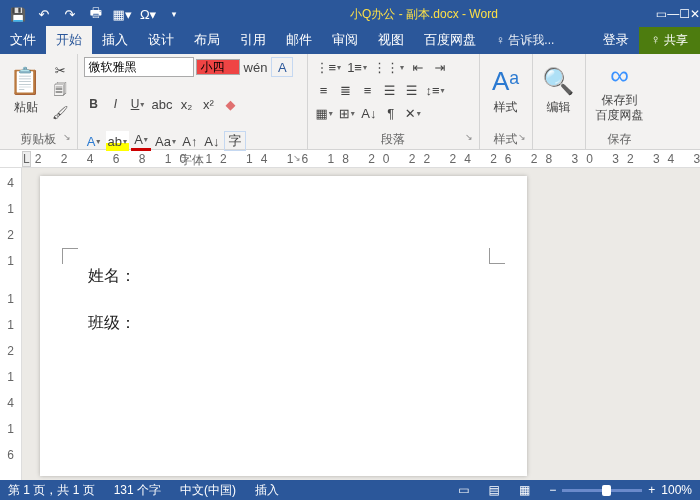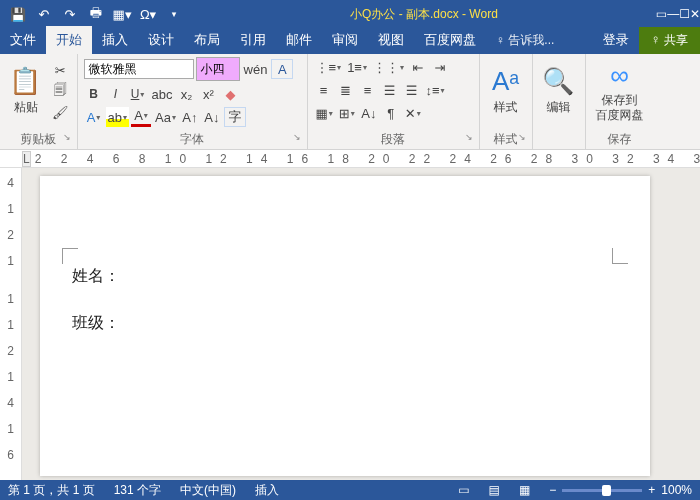--- a/index.html
+++ b/index.html
@@ -20,28 +20,28 @@
 .group{border-right:1px solid #d4d4d4;padding:3px 6px 0;display:flex;flex-direction:column;position:relative}
 .glabel{text-align:center;font-size:11px;color:#666;padding:1px 0;margin-top:auto;position:relative}
 .glabel .dlg{position:absolute;right:0;top:2px;font-size:9px;color:#888}
 .gc{display:flex;gap:4px}
 .bigbtn{width:40px;height:68px;display:flex;flex-direction:column;align-items:center;justify-content:center;gap:2px;font-size:11px;color:#444}
 .bigbtn .ico{font-size:26px}
 .col{display:flex;flex-direction:column;gap:1px;justify-content:center}
 .row{display:flex;align-items:center;gap:2px}
 .smbtn{min-width:20px;height:20px;display:inline-flex;align-items:center;justify-content:center;font-size:13px;color:#444;padding:0 2px}
 .fontname{width:110px;height:20px;border:1px solid #aaa;background:#fff;padding:0 4px;font-size:12px;display:flex;align-items:center}
-.fontsize{width:44px;height:24px;border:1px solid #aaa;background:#f0abfc;padding:0 4px;font-size:12px;display:flex;align-items:center}
+.fontsize{width:44px;height:16px;border:1px solid #aaa;background:#ef4444;padding:0 4px;font-size:12px;display:flex;align-items:center}
 .dd{font-size:8px;color:#666;margin-left:1px}
 .fmt{height:20px;width:22px;border:1px solid #c5d8f1;display:inline-flex;align-items:center;justify-content:center}
 .ruler{height:18px;background:#fff;border-bottom:1px solid #ddd;display:flex;align-items:center;font-size:9px;color:#666;padding-left:22px;letter-spacing:8px;overflow:hidden;white-space:nowrap}
 .ruler .L{width:16px;background:#eee;border:1px solid #ccc;letter-spacing:0;text-align:center;margin-right:4px}
 .docarea{height:312px;background:#eceae6;display:flex}
 .vruler{width:22px;background:#fff;border-right:1px solid #ddd;font-size:9px;color:#666;display:flex;flex-direction:column;align-items:center;padding-top:8px;gap:12px}
-.page{margin:8px 0 0 18px;width:610px;height:300px;background:#fff;box-shadow:0 0 4px rgba(0,0,0,.25);position:relative;padding:90px 20px 0}
+.page{margin:8px 0 0 18px;width:487px;height:300px;background:#fff;box-shadow:0 0 4px rgba(0,0,0,.25);position:relative;padding:90px 36px 0}
 .crop{position:absolute;width:16px;height:16px;border-color:#999;border-style:solid}
 .crop.tl{top:72px;left:22px;border-width:0 0 1px 1px;transform:rotate(90deg)}
 .crop.tr{top:72px;right:22px;border-width:0 0 1px 1px}
 .page p{font-size:16px;color:#222;margin:0 0 26px 12px;font-family:"Microsoft YaHei"}
 .status{height:20px;background:#2b579a;color:#fff;display:flex;align-items:center;font-size:11px;padding:0 8px;gap:19px}
 .status .sp{flex:1}
 .status .zoom{display:flex;align-items:center;gap:6px}
 .slider{width:80px;height:3px;background:#6a8acb;position:relative}
 .slider:before{content:"";position:absolute;left:50%;top:-4px;width:9px;height:11px;background:#fff;border-radius:2px}
 </style>
@@ -93,21 +93,21 @@
       <div class="col">
         <span class="smbtn">✂</span>
         <span class="smbtn">🗐</span>
         <span class="smbtn">🖌</span>
       </div>
     </div>
     <div class="glabel"><span>剪贴板</span><span class="dlg">↘</span></div>
   </div>
 
   <div class="group" style="width:230px">
-    <div class="col" style="gap:3px">
+    <div class="col" style="gap:17px">
       <div class="row">
         <div class="fontname">
             <span>微软雅黑</span>
           </div>
         <div class="fontsize">
             <span>小四</span>
           </div>
         <span class="smbtn">wén</span>
         <span class="smbtn fmt" style="color:#2b579a">A</span>
       </div>

